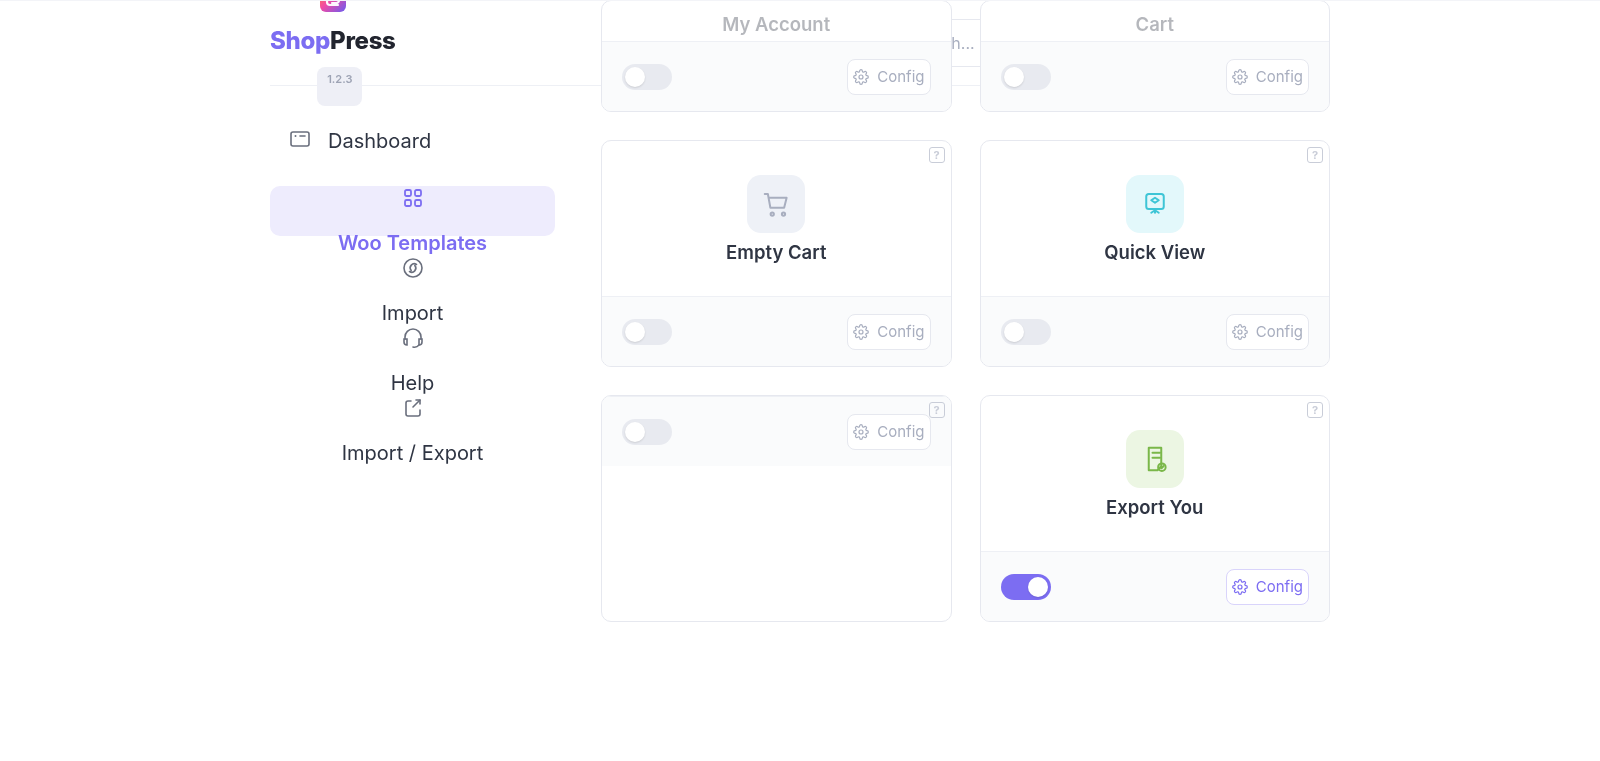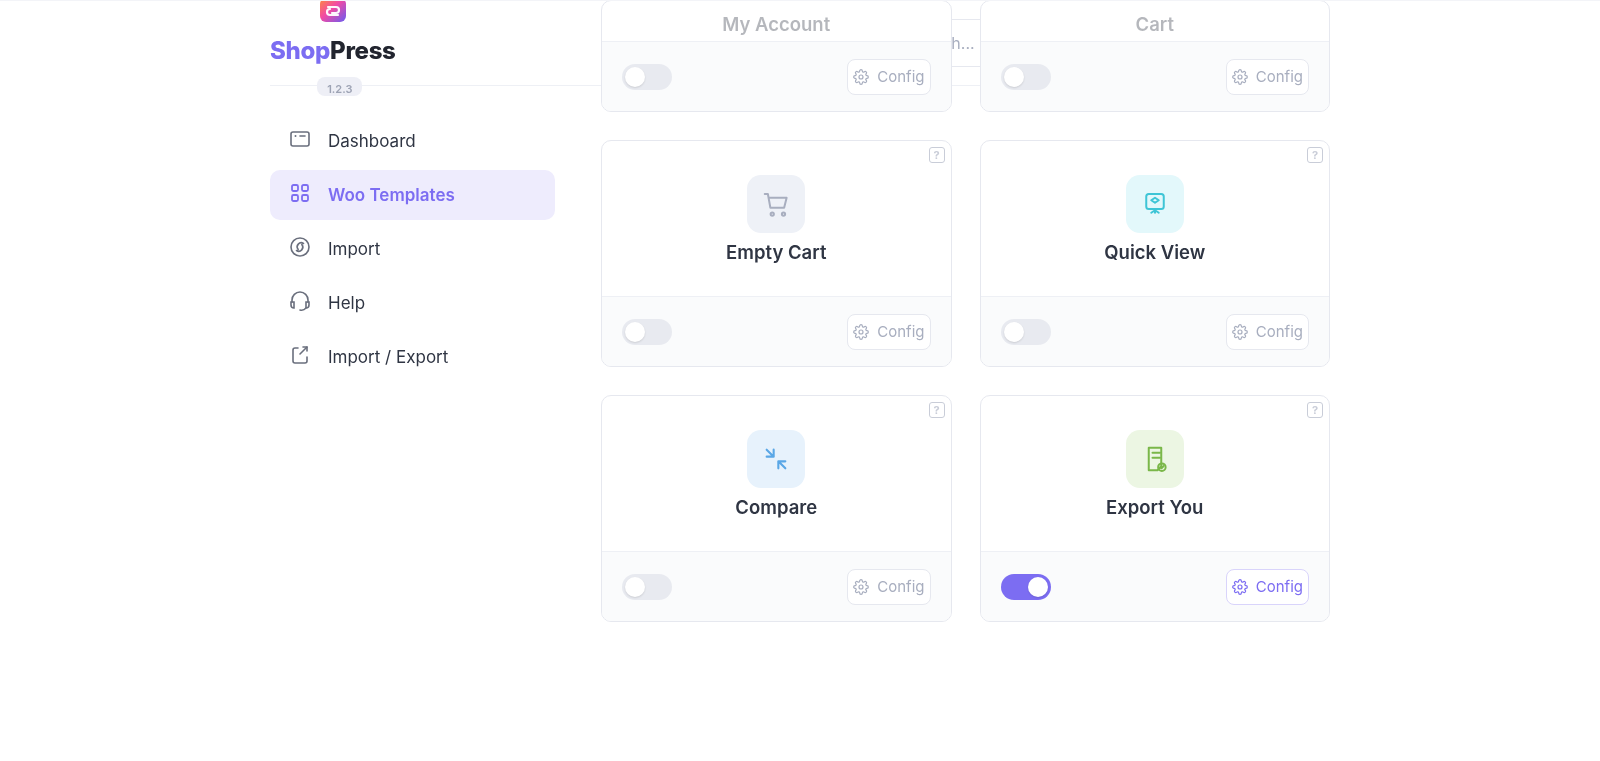--- a/index.html
+++ b/index.html
@@ -33,35 +33,35 @@
   .frame { width:1600px; height:761px; margin:0 auto; overflow:hidden; position:relative; border-top:1px solid #f3f4f8;}
   .shell { width:1060px; margin:0 auto; }
 
   
   .hdr { height:85px; border-bottom:1px solid var(--line2); display:flex; align-items:center; }
   .brand { display:flex; align-items:center; gap:12px;flex-direction:column; }
   .brand .logo { width:30px; height:34px; }
   .brand .name { font-size:24px; font-weight:800; letter-spacing:-.3px; }
   .brand .name .first { color: var(--purple); }
   .brand .name .second { color:#22252f; }
-  .brand .chip { background:var(--chip); color:#9da3b4; font-size:11px; font-weight:600; padding:5px 10px 0; border-radius:8px; margin-left:14px; }
+  .brand .chip { background:var(--chip); color:#9da3b4; font-size:11px; font-weight:600; padding:5px 10px 20px; border-radius:8px; margin-left:14px; }
 
   .hdr .spacer { flex:1; }
   .search { width:270px; height:48px; border:1px solid var(--line); border-radius:10px; display:flex; align-items:center; padding:0 14px; gap:10px; color:var(--muted); font-size:16px; margin-right:24px; }
   .search input { border:0; outline:0; font:inherit; color:var(--text); width:100%; }
   .search input::placeholder { color:var(--muted); }
 
   .save { height:44px; background:var(--greenbg); border:1px solid var(--greenbd); border-radius:10px; display:flex; align-items:center; gap:10px; padding:0 18px; color:var(--green); font-weight:600; font-size:15.5px; cursor:pointer; }
   .save svg { display:block; }
 
   
   .body { display:flex; align-items:flex-start; padding-top:30px; }
   .side { width:285px; }
-  .sideitem { height:50px; display:flex; align-items:center; gap:16px; padding:0 18px; border-radius:10px; color:#2f3543; font-size:17px; cursor:pointer; }
-  .sideitem + .sideitem { margin-top:4px; }
+  .sideitem { height:50px; display:flex; align-items:center; gap:16px; padding:0 18px; border-radius:10px; color:#2f3543; font-size:20px; cursor:pointer; }
+  .sideitem + .sideitem { margin-top:20px;flex-direction:column; }
   .sideitem svg { color:#6a6f7d; }
   .sideitem.active { background:var(--hover); color:var(--purple); font-weight:600; }
   .sideitem.active svg { color:var(--purple); }
 
   .main { flex:1; padding-left:46px; }
   .grid { display:grid; grid-template-columns:1fr 1fr; gap:28px; margin-top:-116px; }
 
   .card { border:1px solid var(--line); border-radius:10px; overflow:hidden; position:relative; background:#fff; }
   .card .title { text-align:center; font-size:18.5px; color:#2f3543; font-weight:600; }
   .card .top { height:155px; display:flex; flex-direction:column; align-items:center; justify-content:center; gap:8px; }
@@ -285,29 +285,20 @@
                   </svg>
                 <span>Config</span>
               </div>
             </div>
           </div>
 
           <div class="card">
             <div class="help">
                 <span>?</span>
               </div>
-            <div class="top">
-              <div class="icon ic-blue">
-                <svg width="28" height="28" viewBox="0 0 24 24" fill="none" stroke="currentColor" stroke-width="1.8" stroke-linecap="round" stroke-linejoin="round">
-                    <path d="M4 4l6 6M10 4v6H4"></path>
-                    <path d="M20 20l-6-6M14 20v-6h6"></path>
-                  </svg>
-              </div>
-              <div class="title">Compare</div>
-            </div>
             <div class="foot">
               <div class="toggle">
                   <span class="knob"></span>
                 </div>
               <div class="config">
                 <svg width="16" height="16" viewBox="0 0 24 24" fill="none" stroke="currentColor" stroke-width="1.8">
                     <circle cx="12" cy="12" r="3"></circle>
                     <path d="M19.4 15a1.7 1.7 0 0 0 .34 1.87l.06.06a2 2 0 1 1-2.83 2.83l-.06-.06a1.7 1.7 0 0 0-1.87-.34 1.7 1.7 0 0 0-1 1.56V21a2 2 0 1 1-4 0v-.09a1.7 1.7 0 0 0-1-1.56 1.7 1.7 0 0 0-1.87.34l-.06.06a2 2 0 1 1-2.83-2.83l.06-.06a1.7 1.7 0 0 0 .34-1.87 1.7 1.7 0 0 0-1.56-1H3a2 2 0 1 1 0-4h.09a1.7 1.7 0 0 0 1.56-1 1.7 1.7 0 0 0-.34-1.87l-.06-.06a2 2 0 1 1 2.83-2.83l.06.06a1.7 1.7 0 0 0 1.87.34H9a1.7 1.7 0 0 0 1-1.56V3a2 2 0 1 1 4 0v.09a1.7 1.7 0 0 0 1 1.56 1.7 1.7 0 0 0 1.87-.34l.06-.06a2 2 0 1 1 2.83 2.83l-.06.06a1.7 1.7 0 0 0-.34 1.87V9a1.7 1.7 0 0 0 1.56 1H21a2 2 0 1 1 0 4h-.09a1.7 1.7 0 0 0-1.56 1z"></path>
                   </svg>
                 <span>Config</span>

